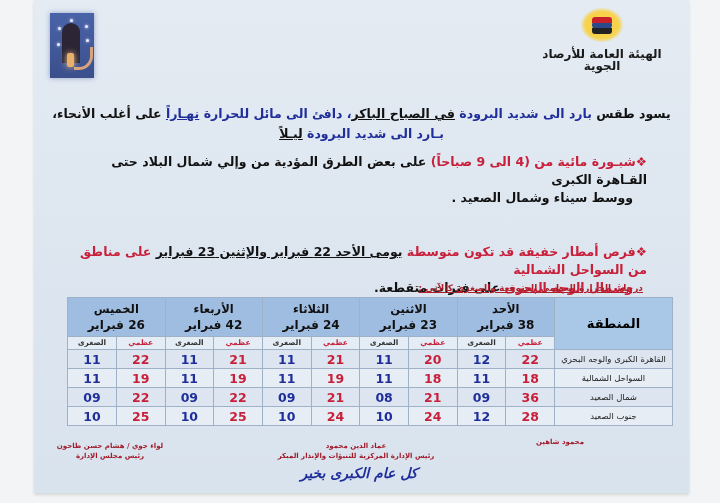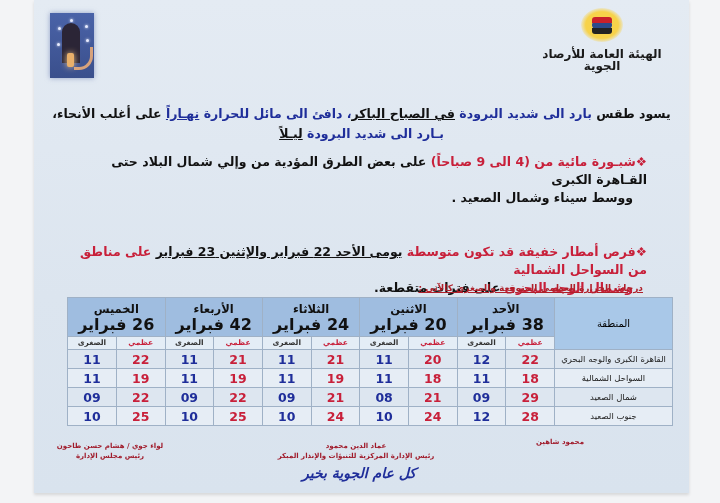--- a/index.html
+++ b/index.html
@@ -59,22 +59,22 @@
     .cont { padding-right: 14px; }
     .table-caption { position: absolute; right: 46px; top: 283px; font-size: 9px; font-weight: bold; color: #b0202a; text-decoration: underline; }
 
     
     .temp-table {
       position: absolute; right: 16px; top: 297px; width: 606px;
       border-collapse: collapse; direction: rtl; table-layout: fixed;
     }
     .temp-table th, .temp-table td { border: 1px solid #9fb1c6; text-align: center; padding: 0; }
     .th-day { background: #9fbde0; color: #111; font-size: 11.5px; font-weight: bold; height: 38px; line-height: 16px; }
-    .th-day .date { font-size: 16px; }
-    .th-region { background: #a9c8e8; font-size: 10px; font-weight: normal; width: 118px; }
+    .th-day .date { font-size: 12px; }
+    .th-region { background: #a9c8e8; font-size: 13px; font-weight: bold; width: 118px; }
     .th-sub { background: #e4edf6; font-size: 7.5px; font-weight: bold; height: 12px; line-height: 12px; }
     .th-sub.max { color: #c8203a; }
     .th-sub.min { color: #333; }
     .temp-table td { height: 18px; font-size: 12.5px; font-weight: bold; background: #e6edf5; }
     .temp-table tr:nth-child(odd) td { background: #dde6f0; }
     .temp-table td.max { color: #c8203a; }
     .temp-table td.min { color: #1f2e9a; }
     .temp-table td.region { font-size: 8.5px; color: #222; font-weight: normal; }
 
     
@@ -159,21 +159,21 @@
     </colgroup>
     <tbody>
         <tr>
       <th class="th-region" rowspan="2">المنطقة</th>
       <th class="th-day" colspan="2">
             <div>الأحد</div>
             <div class="date">38  فبراير</div>
           </th>
       <th class="th-day" colspan="2">
             <div>الاثنين</div>
-            <div class="date">20  فبراير</div>
+            <div class="date">23  فبراير</div>
           </th>
       <th class="th-day" colspan="2">
             <div>الثلاثاء</div>
             <div class="date">24  فبراير</div>
           </th>
       <th class="th-day" colspan="2">
             <div>الأربعاء</div>
             <div class="date">42  فبراير</div>
           </th>
       <th class="th-day" colspan="2">
@@ -214,21 +214,21 @@
           <td class="min">11</td>
       <td class="max">19</td>
           <td class="min">11</td>
       <td class="max">19</td>
           <td class="min">11</td>
       <td class="max">19</td>
           <td class="min">11</td>
     </tr>
     <tr>
       <td class="region">شمال الصعيد</td>
-      <td class="max">29</td>
+      <td class="max">36</td>
           <td class="min">09</td>
       <td class="max">21</td>
           <td class="min">08</td>
       <td class="max">21</td>
           <td class="min">09</td>
       <td class="max">22</td>
           <td class="min">09</td>
       <td class="max">22</td>
           <td class="min">09</td>
     </tr>
@@ -253,14 +253,14 @@
   </div>
   <div class="sig sig2">
     <div>عماد الدين محمود</div>
     <div>رئيس الإدارة المركزية للتنبؤات والإنذار المبكر</div>
   </div>
   <div class="sig sig3">
     <div>لواء جوي / هشام حسن طاحون</div>
     <div>رئيس مجلس الإدارة</div>
   </div>
 
-  <div class="greeting">كل عام الجوية بخير</div>
+  <div class="greeting">كل عام الكبرى بخير</div>
 </div>
 
 </body></html>

